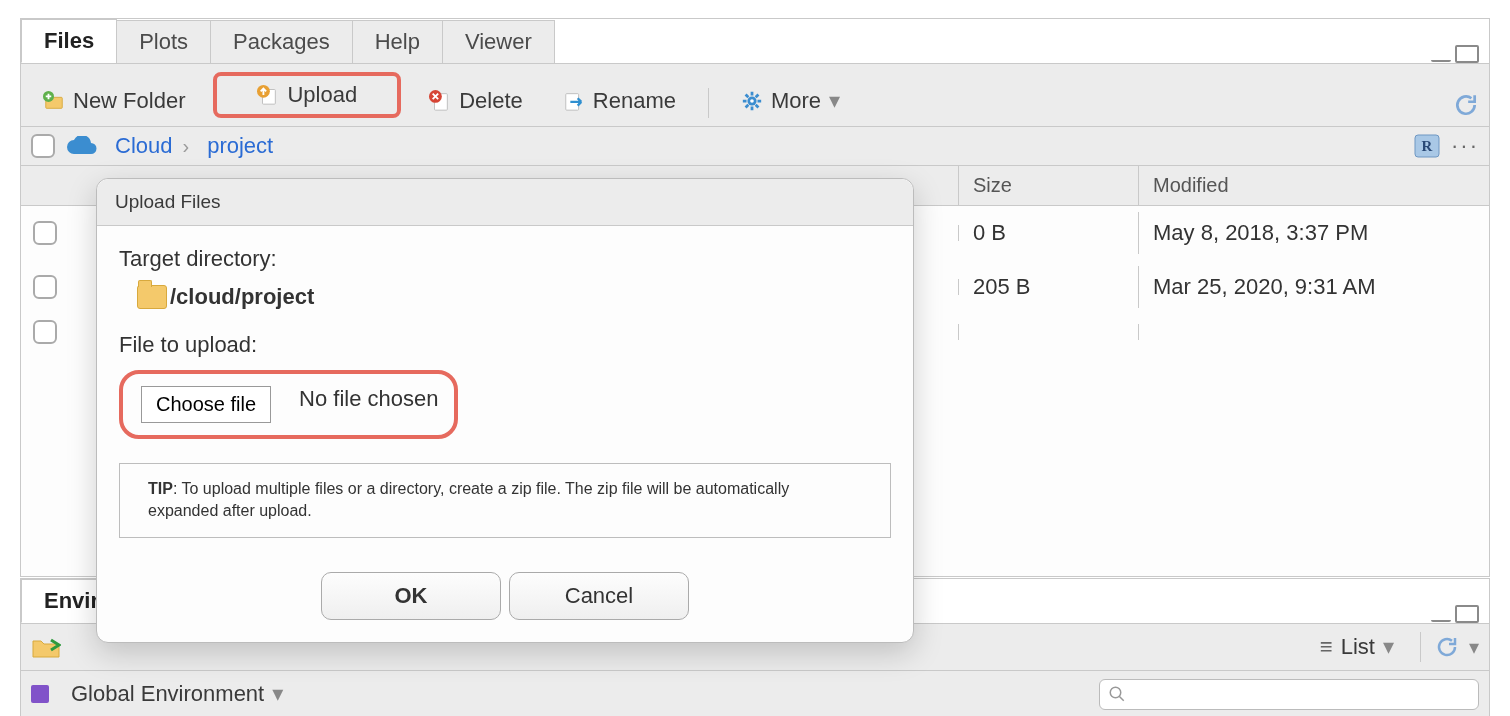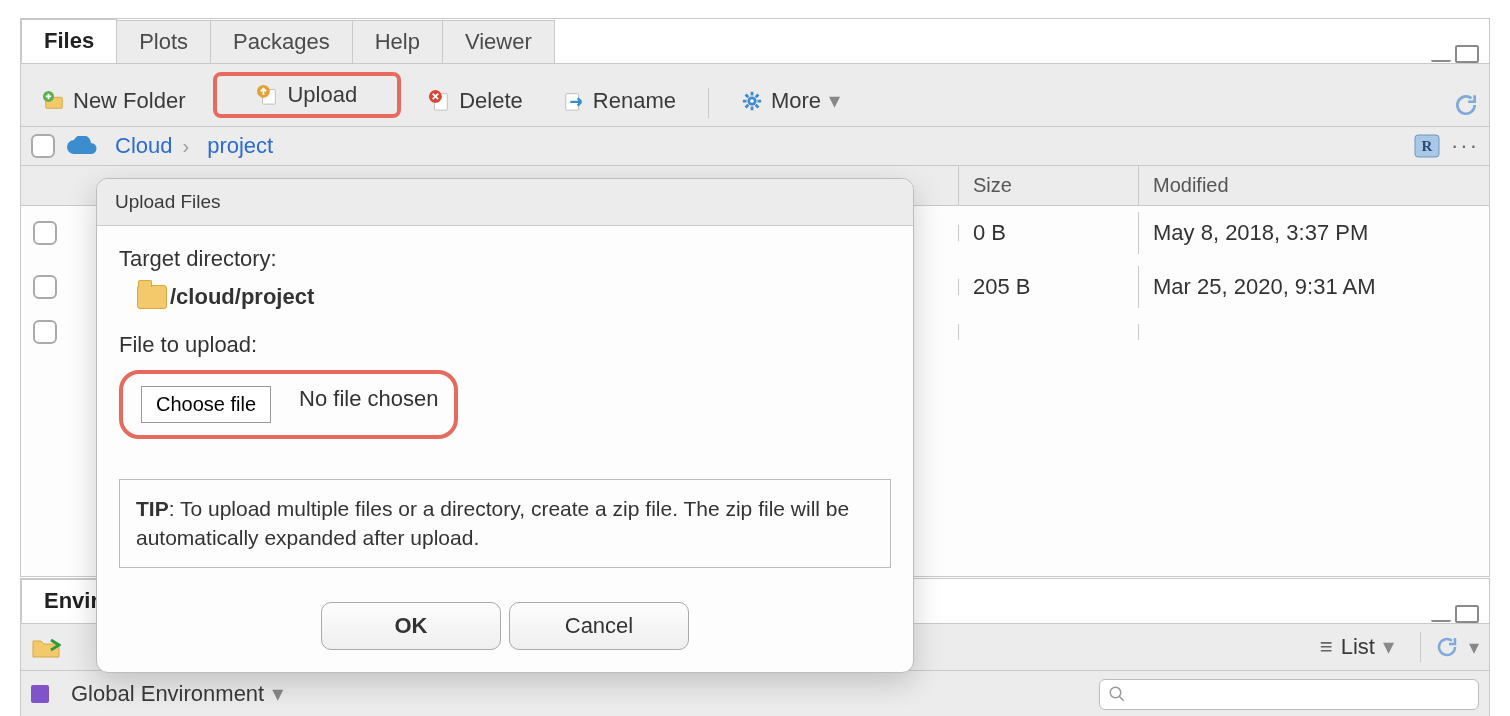--- a/index.html
+++ b/index.html
@@ -165,23 +165,23 @@
 }
 .cf-btn {
   border:1px solid #999; background:#fff; padding:6px 14px; font-size:20px; cursor:pointer;
 }
 .annot-red2 {
   border:4px solid #e66a5e; border-radius:20px;
   padding:12px 16px 12px 10px; display:inline-block;
 }
 .tipbox {
   border:1px solid #bdbdbd;
-  padding:14px 16px;
-  margin-top:40px;
-  font-size:21px;
+  padding:14px 28px;
+  margin-top:24px;
+  font-size:16px;
   line-height:1.4;
 }
 .dlg-foot {
   display:flex; justify-content:center; gap:8px;
   padding:16px 18px 22px 18px;
 }
 .dlg-btn {
   width:180px; text-align:center;
   border:1px solid #aaa; border-radius:10px;
   background:linear-gradient(#fdfdfd,#efefef);

